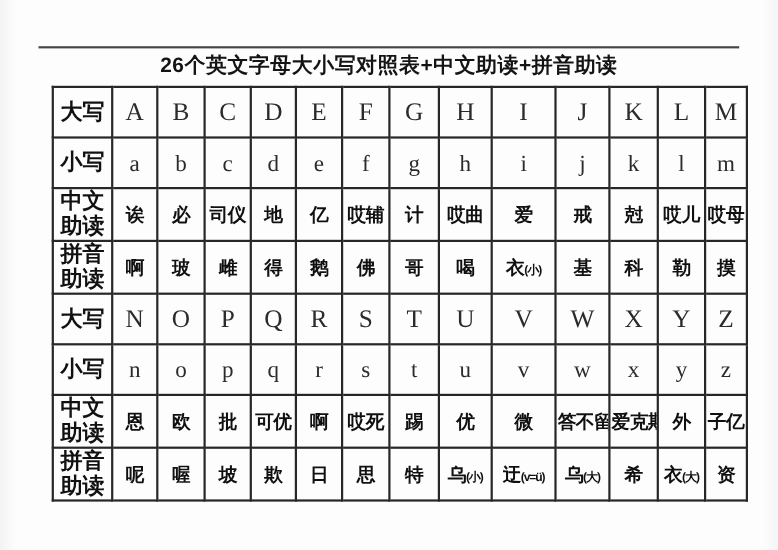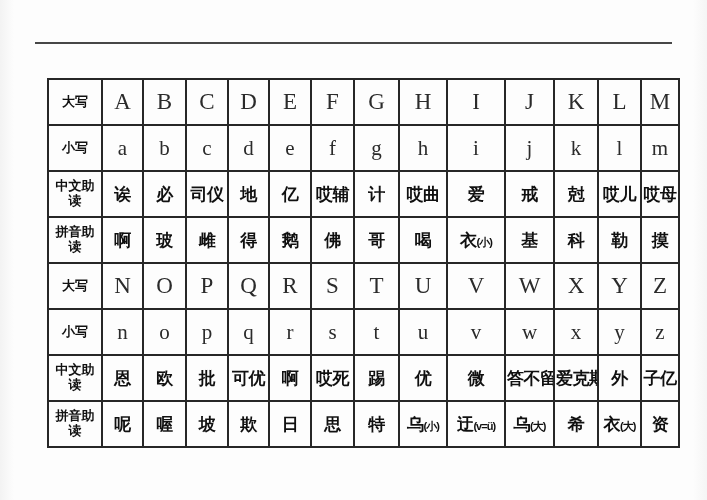--- a/index.html
+++ b/index.html
@@ -48,21 +48,21 @@
   .alphabet-table th, .alphabet-table td {
     border: 2px solid #272727;
     text-align: center;
     vertical-align: middle;
     height: 44px;
     padding: 0 1px;
     overflow: hidden;
     color: #1c1c1c;
   }
   .alphabet-table th {
-    font-size: 13px;
+    font-size: 20px;
     font-weight: 700;
     line-height: 1.15;
     padding: 0 5px;
     color: #111;
   }
   tr.row-letter-upper td {
     font-family: "Liberation Serif", serif;
     font-size: 23px;
     font-weight: 400;
     color: #2b2b2b;
@@ -84,20 +84,21 @@
     font-size: 11px;
     font-weight: 700;
     letter-spacing: -1px;
   }
 </style>
 </head>
 <body>
 
 <div class="page">
   <div class="top-rule"></div>
+  <h1 class="title">26个英文字母大小写对照表+中文助读+拼音助读</h1>
   <table class="alphabet-table">
     <colgroup>
       <col style="width:54px">
       <col style="width:41px">
       <col style="width:43px">
       <col style="width:42px">
       <col style="width:41px">
       <col style="width:42px">
       <col style="width:43px">
       <col style="width:45px">

